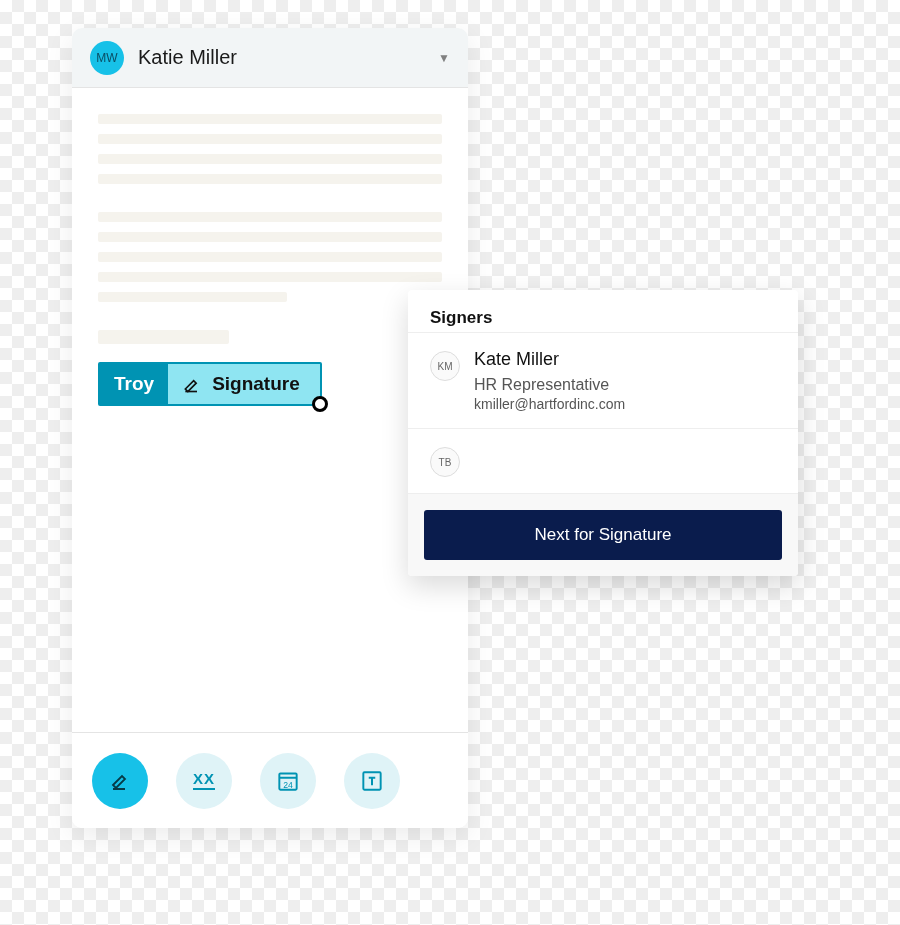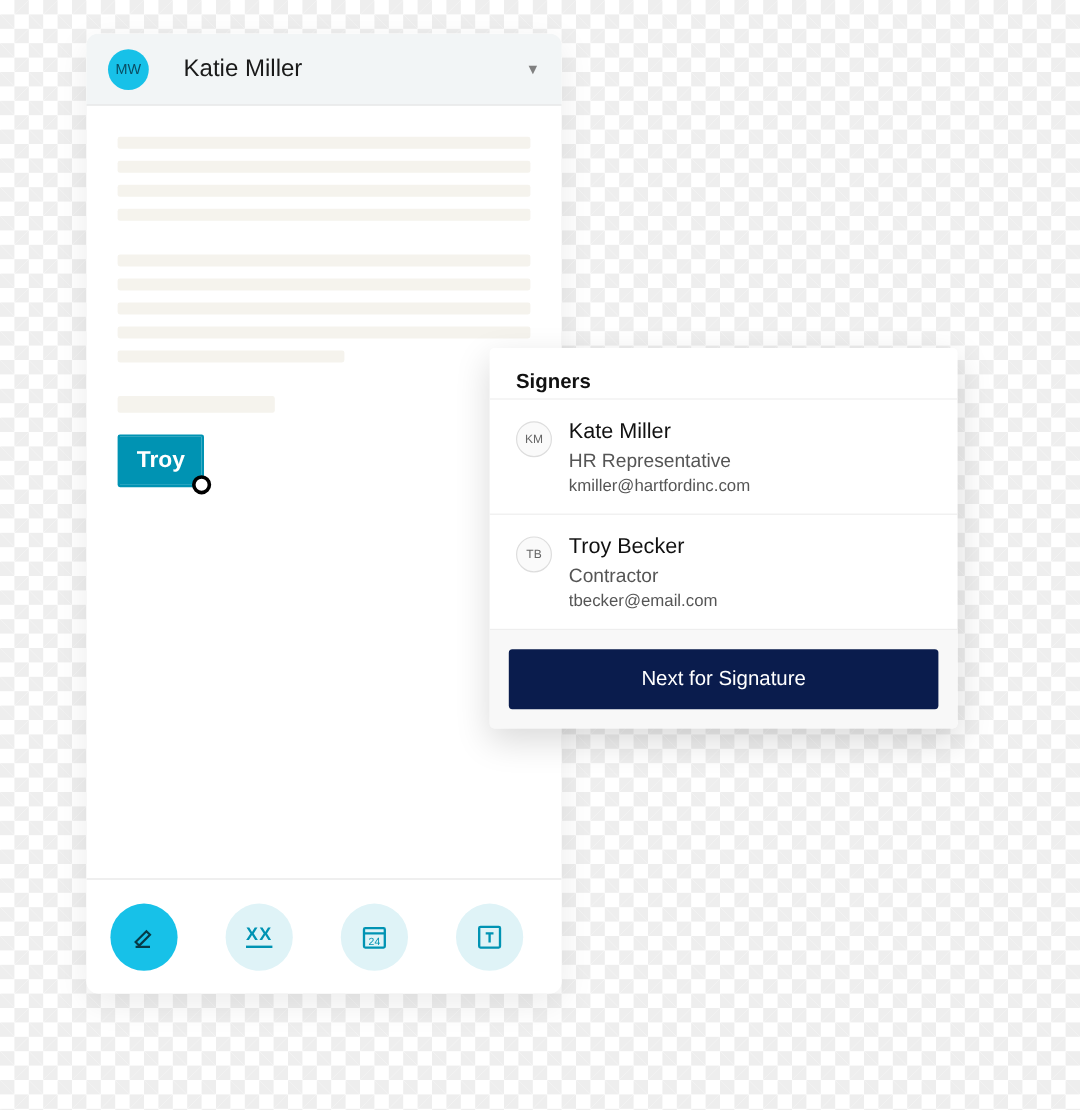--- a/index.html
+++ b/index.html
@@ -44,21 +44,21 @@
     display:flex; align-items:center;
     padding: 0 18px;
     gap: 14px;
   }
   .avatar-cyan {
     width: 34px; height: 34px; border-radius:50%;
     background:#17c1e8; color:#0a4d63;
     display:flex; align-items:center; justify-content:center;
     font-size:12px; font-weight:400;
   }
-  .ph-signer-name { font-size:20px; color:#1a1a1a; flex:1;margin-left:15px;}
+  .ph-signer-name { font-size:20px; color:#1a1a1a; flex:1;}
   .ph-caret { color:#808080; font-size:12px; }
 
   .doc {
     padding: 26px 26px 0 26px;
   }
   .para { margin-bottom: 28px; }
   .ln { height:10px; background:#f5f3ed; border-radius:2px; margin-bottom:10px; }
   .ln.short { width:55%; }
   .ln.title { width:38%; height:14px; margin-bottom:18px;}
 
@@ -84,21 +84,21 @@
     width:16px; height:16px; border-radius:50%;
     background:#fff; border:3px solid #000;
   }
 
   
   .toolbar {
     position:absolute; left:0; right:0; bottom:0;
     border-top:1px solid #e4e4e4;
     height: 96px;
     display:flex; align-items:center; justify-content:flex-start;
-    gap: 40px; padding: 18px 20px;
+    gap: 28px; padding: 18px 20px;
     background:#fff;
   }
   .tool {
     width:56px; height:56px; border-radius:50%;
     background:#dff3f7;
     display:flex; align-items:center; justify-content:center;
     color:#0093b3;
   }
   .tool.active { background:#17c1e8; color:#063b47; }
   .tool span.badge { font-size:15px; font-weight:700; letter-spacing:1px; }
@@ -170,20 +170,27 @@
           <div class="ln"></div>
           <div class="ln"></div>
           <div class="ln short"></div>
       </div>
 
       <div class="para">
         <div class="ln title"></div>
         <div class="field-wrap">
           <div class="sig-field">
             <div class="sig-edit">Troy</div>
+            <div class="sig-body">
+              <svg width="20" height="20" viewBox="0 0 24 24">
+                <path d="M4 18 L14 8 L17 11 L7 21 Z" fill="none" stroke="#111" stroke-width="2"></path>
+                <path d="M4 21 H18" stroke="#111" stroke-width="2"></path>
+              </svg>
+              <span>Signature</span>
+            </div>
             <div class="sig-handle"></div>
           </div>
         </div>
       </div>
     </div>
 
     <div class="toolbar">
       <div class="tool active">
         <svg width="24" height="24" viewBox="0 0 24 24">
           <path d="M5 16 L14 7 L17 10 L8 19 Z"></path>
@@ -216,25 +223,20 @@
       <div class="av">KM</div>
       <div>
         <div class="s-name">Kate Miller</div>
         <div class="s-role">HR Representative</div>
         <div class="s-mail">kmiller@hartfordinc.com</div>
       </div>
     </div>
 
     <div class="signer">
       <div class="av">TB</div>
-      <div>
-        <div class="s-name">Troy Becker</div>
-        <div class="s-role">Contractor</div>
-        <div class="s-mail">tbecker@email.com</div>
-      </div>
     </div>
 
     <div class="panel-foot">
       <button class="send-btn">Next for Signature</button>
     </div>
   </div>
 
 </div>
 
 </body></html>

